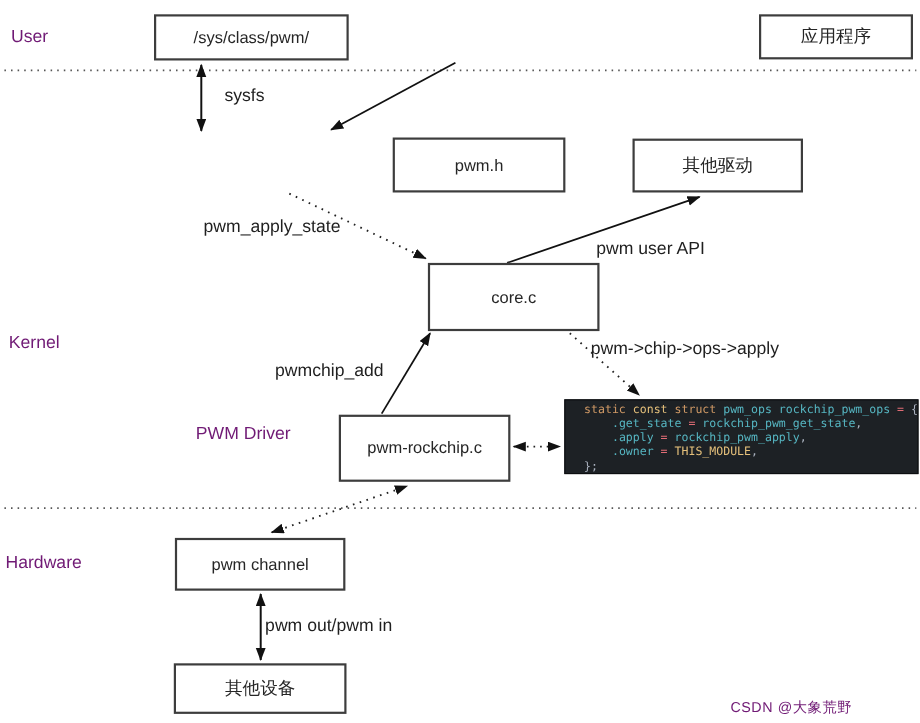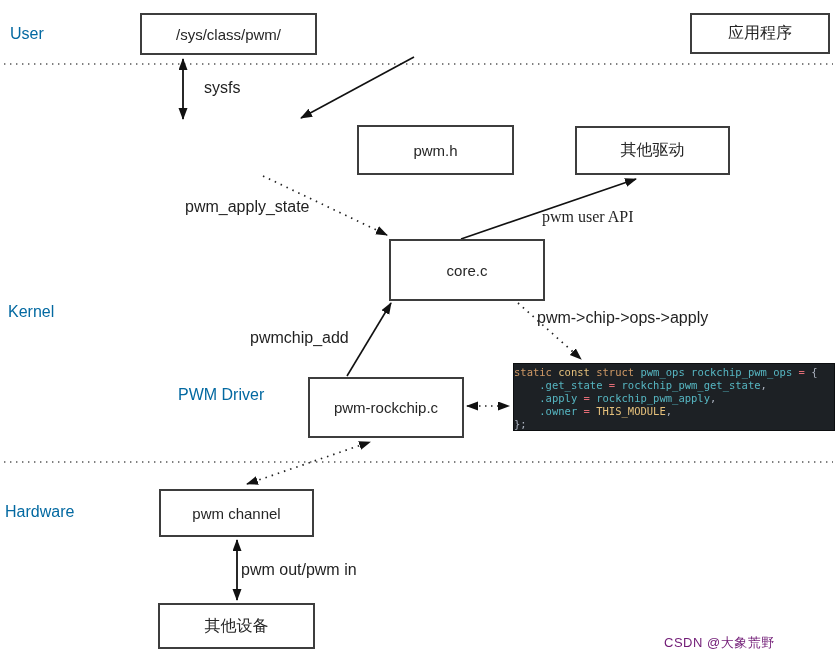--- a/index.html
+++ b/index.html
@@ -8,27 +8,27 @@
     font-family:"Liberation Sans","DejaVu Sans",sans-serif;color:#2b2b2b;
     overflow:hidden;
   }
   .stage{position:absolute;inset:0;width:836px;height:657px;}
   svg.overlay{position:absolute;left:0;top:0;width:836px;height:657px;pointer-events:none;}
   .box{
     position:absolute;box-sizing:border-box;border:2px solid #3d3d3d;background:#ffffff;
     display:flex;align-items:center;justify-content:center;
     font-size:15px;color:#262626;white-space:nowrap;z-index:2;
   }
-  .layer-label{position:absolute;font-size:16px;color:#0369a1;z-index:2;}
+  .layer-label{position:absolute;font-size:16px;color:#701a75;z-index:2;}
   .edge-label{position:absolute;font-size:16px;color:#1f1f1f;white-space:nowrap;z-index:2;}
   .code-box{
     position:absolute;left:513px;top:363px;width:322px;height:68px;box-sizing:border-box;
     background:#1d2125;border:1px solid #0c0e10;z-index:3;
     font-family:"DejaVu Sans Mono","Liberation Mono",monospace;
-    font-size:10.5px;line-height:13.1px;padding:2px 0;overflow:hidden;
+    font-size:10.5px;line-height:13.1px;padding:2px 17px;overflow:hidden;
   }
   .code-line{white-space:pre;}
   .watermark{
     position:absolute;left:664px;top:634px;font-size:13px;color:#701a75;
     letter-spacing:0.5px;z-index:2;white-space:nowrap;
   }
   
   .b-sys-class   {left:140px;top:13px; width:177px;height:42px;}
   .b-sys-enable  {left:332px;top:13px; width:346px;height:42px;}
   .b-app         {left:690px;top:13px; width:140px;height:41px;font-size:16px;}
@@ -39,21 +39,21 @@
   .b-rockchip    {left:308px;top:377px;width:156px;height:61px;}
   .b-pwm-channel {left:159px;top:489px;width:155px;height:48px;}
   .b-other-dev   {left:158px;top:603px;width:157px;height:46px;font-size:16px;}
   
   .l-user    {left:10px; top:25px;}
   .l-kernel  {left:8px;  top:303px;}
   .l-pwmdrv  {left:178px;top:386px;}
   .l-hw      {left:5px;  top:503px;}
   .e-sysfs       {left:204px;top:79px;}
   .e-applystate  {left:185px;top:198px;}
-  .e-userapi     {left:542px;top:208px;font-family:Liberation Serif, serif;}
+  .e-userapi     {left:542px;top:218px;}
   .e-chipadd     {left:250px;top:329px;}
   .e-opsapply    {left:537px;top:309px;}
   .e-outin       {left:241px;top:561px;}
 </style>
 </head>
 <body>
 
 <div class="stage">
 
   <svg class="overlay" viewBox="0 0 836 657" xmlns="http://www.w3.org/2000/svg">

